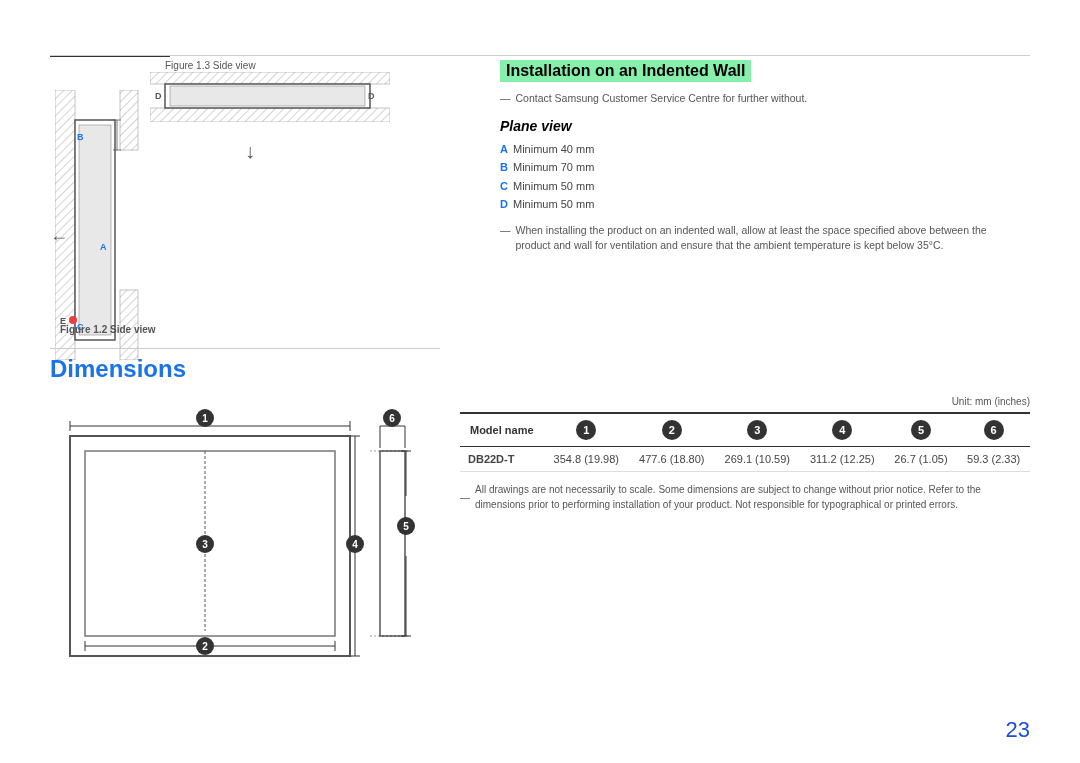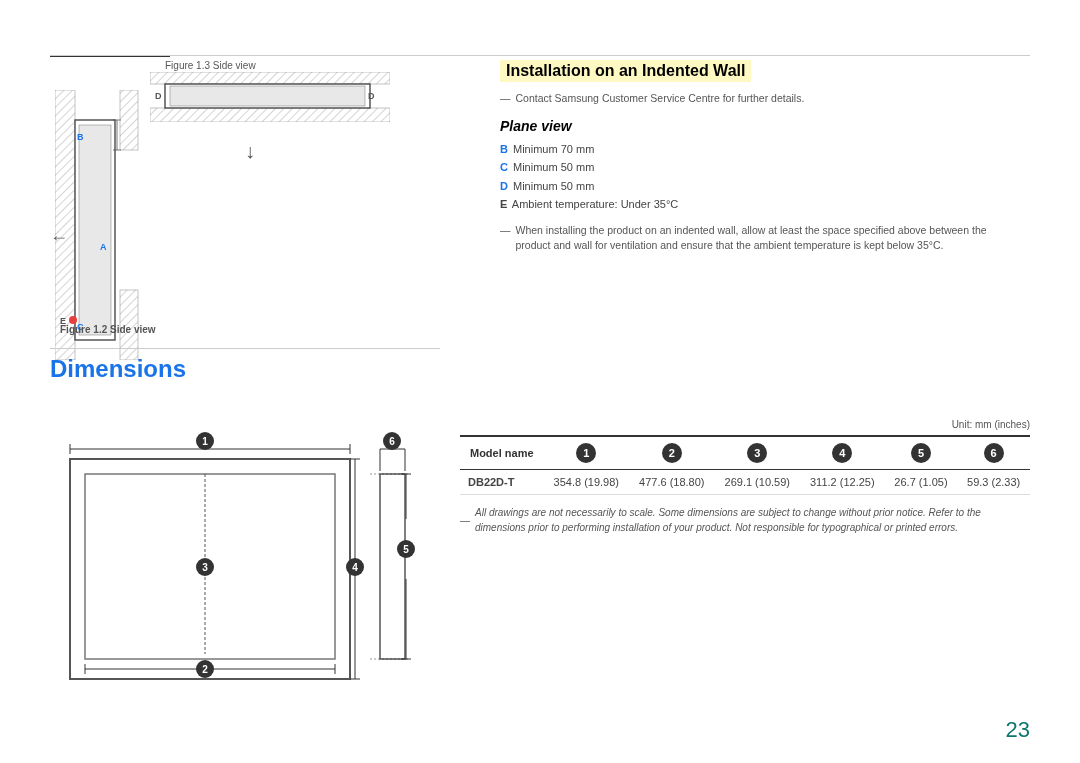--- a/index.html
+++ b/index.html
@@ -81,21 +81,21 @@
       left: 10px;
     }
 
     
     .install-area {
       flex: 1;
       padding-left: 50px;
     }
 
     .install-title {
-      background: #fef9c3;
+      background: #86efac;
       font-size: 16px;
       font-weight: bold;
       color: #000;
       padding: 2px 6px;
       display: inline-block;
       margin-bottom: 10px;
     }
 
     .contact-note {
       font-size: 10.5px;
@@ -160,21 +160,21 @@
       top: 355px;
       left: 50px;
       right: 50px;
       bottom: 40px;
     }
 
     .dimensions-title {
       font-size: 24px;
       font-weight: bold;
       color: #1a73e8;
-      margin-bottom: 36px;
+      margin-bottom: 13px;
     }
 
     .dimensions-content {
       display: flex;
       gap: 30px;
     }
 
     .diagram-area {
       width: 380px;
       position: relative;
@@ -247,34 +247,33 @@
     }
 
     .table-note {
       font-size: 10px;
       color: #555;
       margin-top: 10px;
       display: flex;
       align-items: center;
       gap: 5px;
       line-height: 1.5;
-      font-style: italic;
     }
     .table-note::before {
       content: '—';
       flex-shrink: 0;
     }
 
     
     .page-number {
       position: absolute;
       bottom: 20px;
       right: 50px;
       font-size: 22px;
-      color: #0f766e;
+      color: #1d4ed8;
     }
 
     
     .svg-figure13 {
       position: absolute;
       top: 12px;
       left: 100px;
     }
 
     .svg-figure12 {
@@ -372,41 +371,41 @@
         <line x1="58" y1="60" x2="66" y2="60" stroke="#555" stroke-width="0.8"></line>
       </svg>
 
       <span class="figure-12-label">Figure 1.2 Side view</span>
     </div>
 
     <div class="install-area">
       <div class="install-title">Installation on an Indented Wall</div>
 
       <div class="contact-note">
-        <span>Contact Samsung Customer Service Centre for further details.</span>
+        <span>Contact Samsung Customer Service Centre for further without.</span>
       </div>
 
       <div class="plane-view-title">Plane view</div>
 
       <ul class="measurement-list">
+        <li>
+          <span class="letter">A</span>
+          <span>Minimum 40 mm</span>
+        </li>
         <li>
           <span class="letter">B</span>
           <span>Minimum 70 mm</span>
         </li>
         <li>
           <span class="letter">C</span>
           <span>Minimum 50 mm</span>
         </li>
         <li>
           <span class="letter">D</span>
           <span>Minimum 50 mm</span>
-        </li>
-        <li>
-          <span class="letter-e">E</span>
-          <span>Ambient temperature: Under 35°C</span>
         </li>
       </ul>
 
       <div class="install-note">
         <span>When installing the product on an indented wall, allow at least the space specified above between the product and wall for ventilation and ensure that the ambient temperature is kept below 35°C.</span>
       </div>
     </div>
   </div>
 
   <div class="mid-rule"></div>

